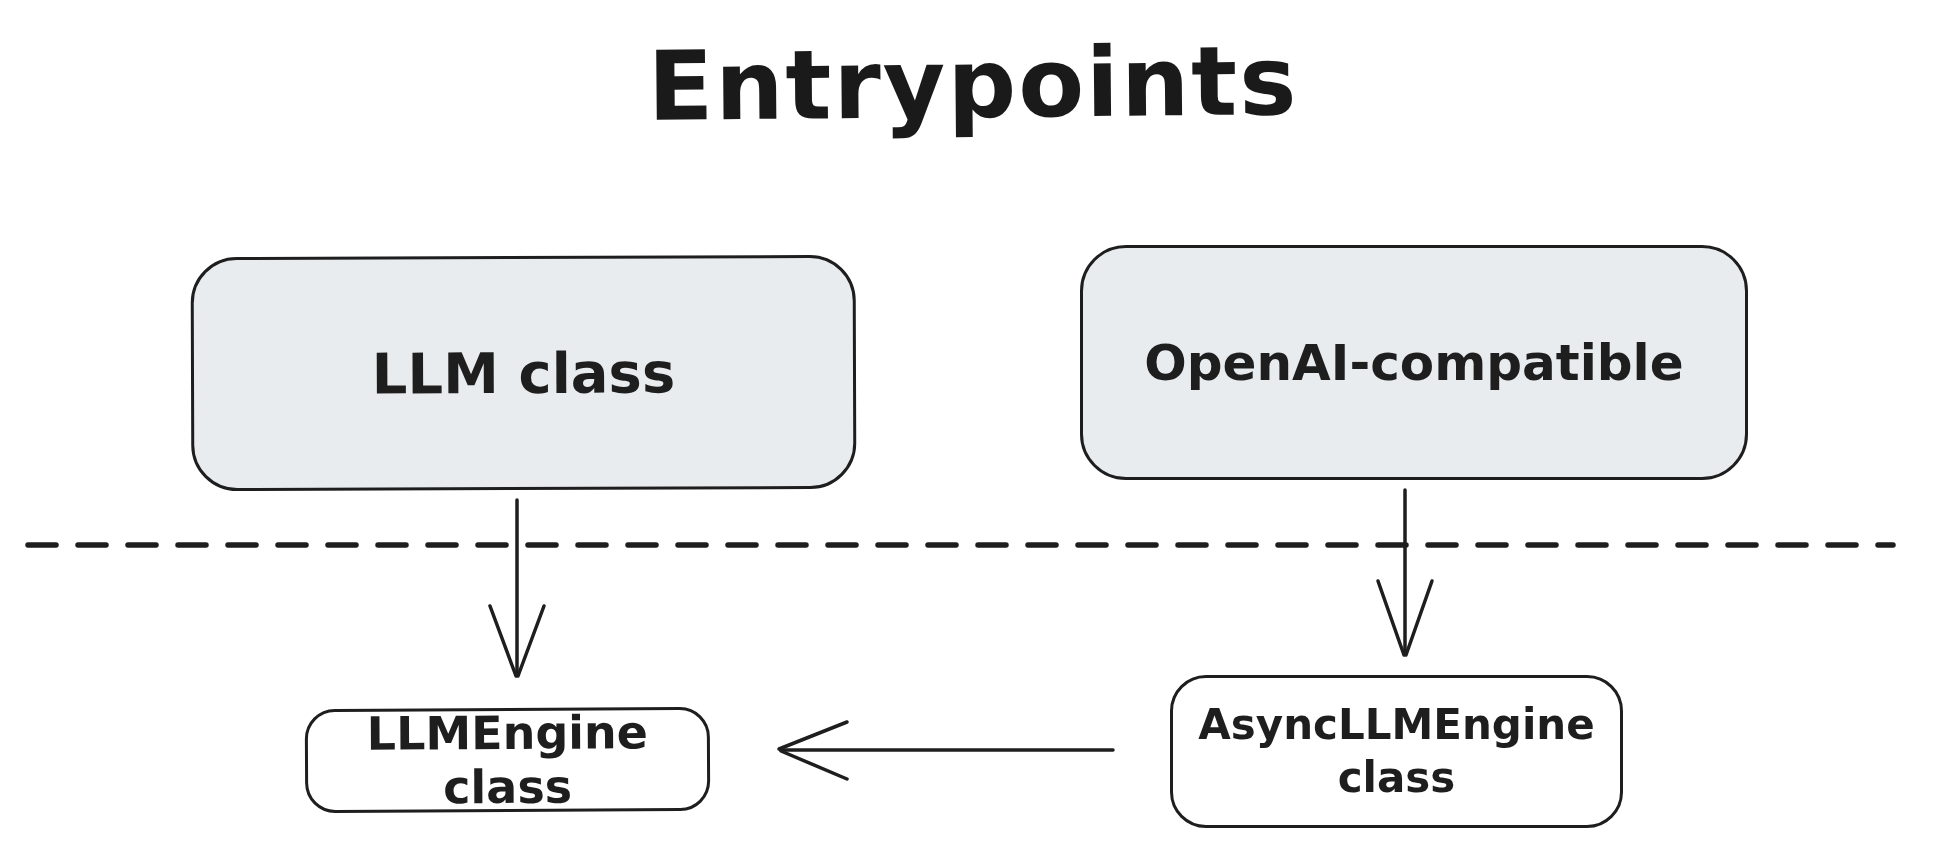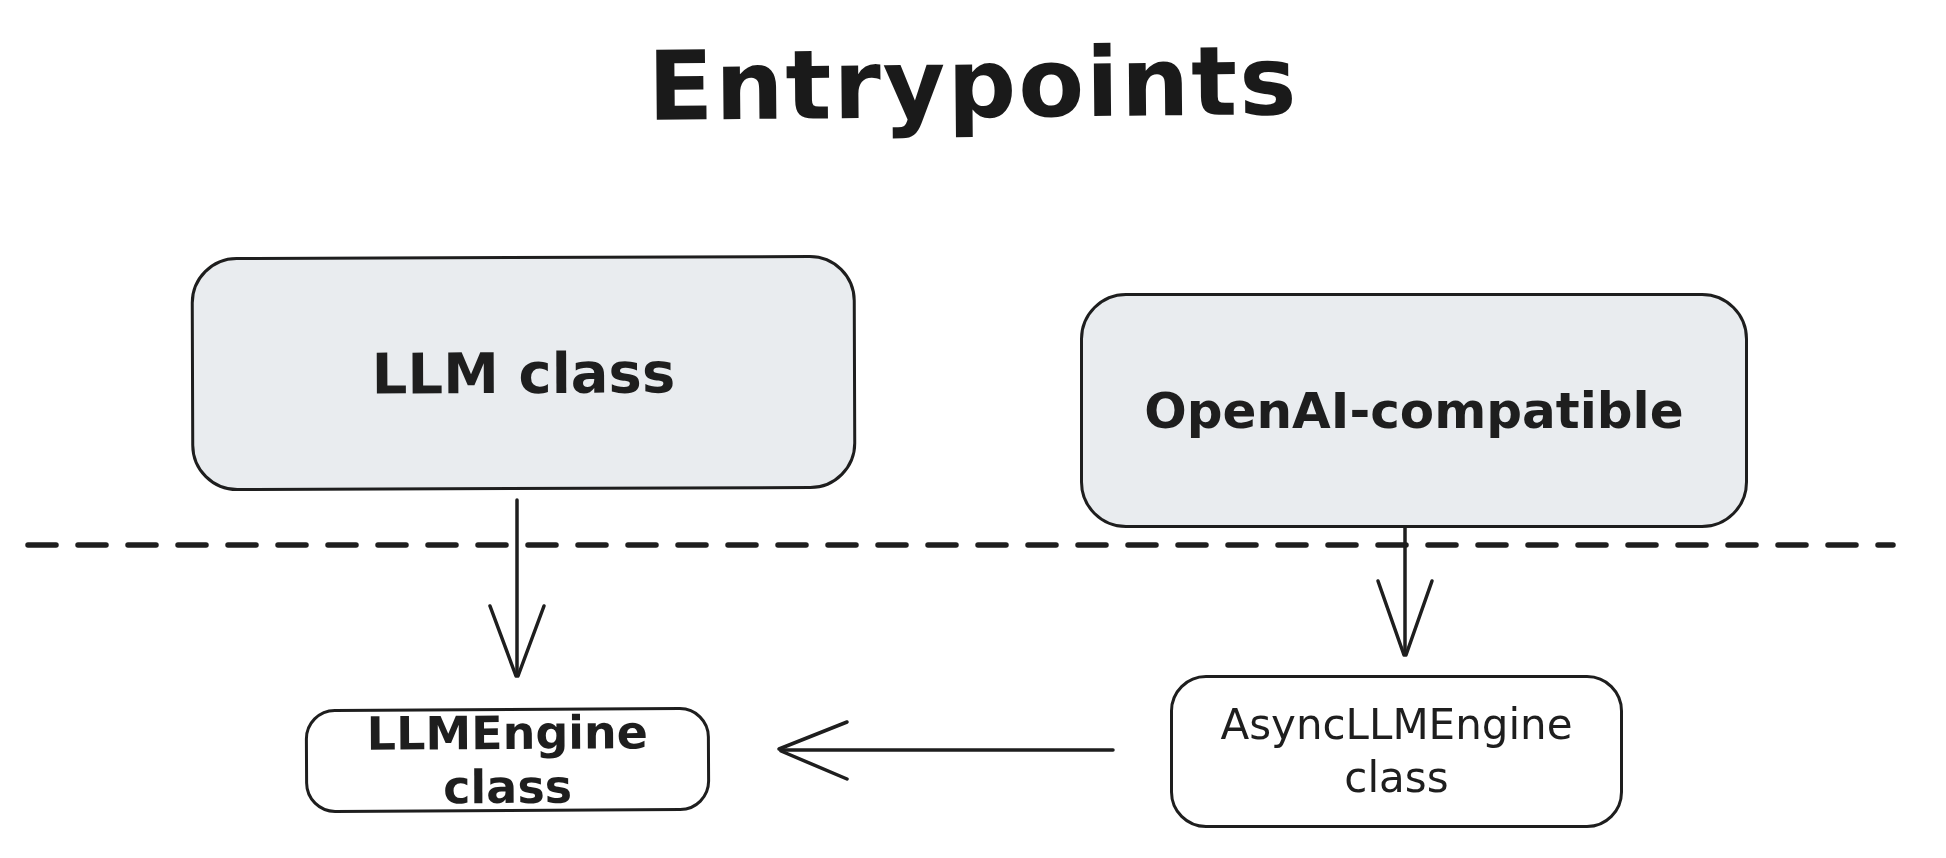--- a/index.html
+++ b/index.html
@@ -26,32 +26,32 @@
   .node .line{display:block;}
   .node-llm{
     left:191px;top:256px;width:665px;height:234px;
     border-radius:46px;background:#e9ecef;
     font-size:56px;font-weight:600;
     transform:rotate(-0.2deg);
   }
   .node-api{
     left:1080px;top:245px;width:668px;height:235px;
     border-radius:46px;background:#e9ecef;
-    font-size:50px;font-weight:600;line-height:1.32;margin-top:48px;
+    font-size:50px;font-weight:600;line-height:1.32;
   }
   .node-llm-engine{
     left:305px;top:708px;width:405px;height:104px;
     border-radius:30px;background:#ffffff;
     font-size:46px;font-weight:600;
     transform:rotate(-0.3deg);
   }
   .node-async{
     left:1170px;top:675px;width:453px;height:153px;
     border-radius:36px;background:#ffffff;
-    font-size:42px;font-weight:400;line-height:1.25;
+    font-size:42px;font-weight:700;line-height:1.25;
   }
   svg.connectors{position:absolute;left:0;top:0;pointer-events:none;}
 </style>
 </head>
 <body>
 
 <div class="canvas">
 
   <svg class="connectors" width="1946" height="858" viewBox="0 0 1946 858">
 

